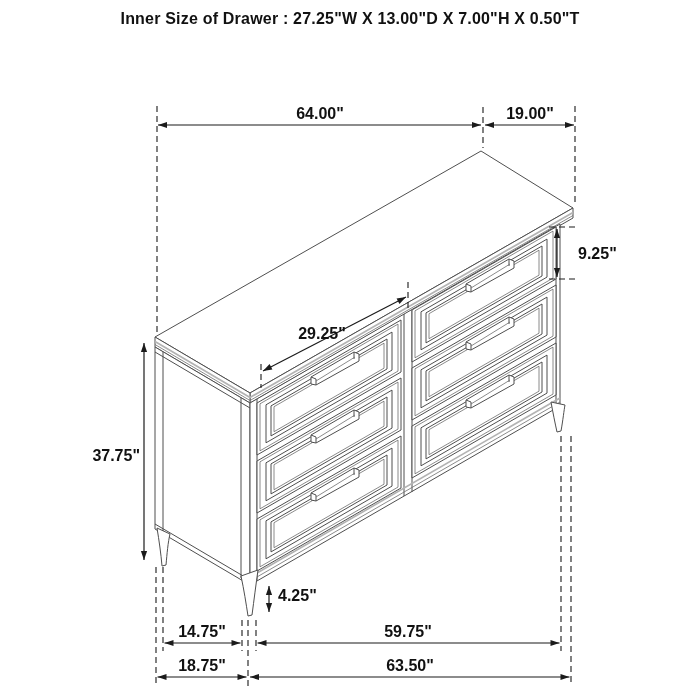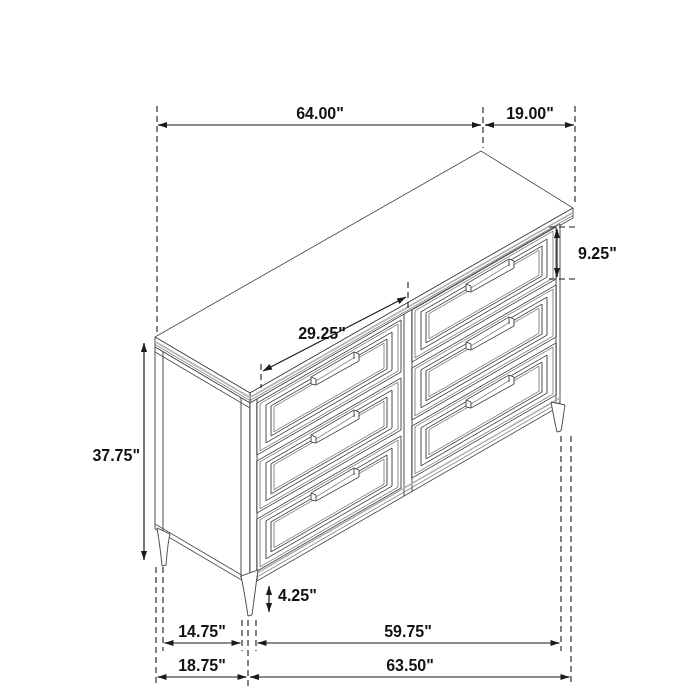--- a/index.html
+++ b/index.html
@@ -15,20 +15,21 @@
   .tl{stroke:#6d6d6d;stroke-width:0.8;fill:none;}
   
   .dim{stroke:#1b1b1b;stroke-width:1.2;fill:none;}
   .ext{stroke:#1b1b1b;stroke-width:1.1;fill:none;stroke-dasharray:6 4;}
   text.dimlabel{font-family:"Liberation Sans",sans-serif;font-size:16px;font-weight:bold;fill:#111;}
 </style>
 </head>
 <body>
 
 <div class="page">
+  <h1 class="title">Inner Size of Drawer : 27.25"W X 13.00"D X 7.00"H X 0.50"T</h1>
 
   <svg width="700" height="700" viewBox="0 0 700 700">
     <defs>
       <marker id="arr" viewBox="0 0 10 8" refX="9.4" refY="4" markerWidth="10" markerHeight="8" orient="auto-start-reverse" markerUnits="userSpaceOnUse">
         <path d="M0.4,0.9 L9.4,4 L0.4,7.1 Z" fill="#1b1b1b"></path>
       </marker>
 
       <g id="drawerShape">
         <path class="flw" d="M0,0 L144,-83 L144,-31 L0,52 Z"></path>
         <path class="tl" d="M3,0.8 L141,-78.9 L141,-31.9 L3,47.8 Z"></path>

